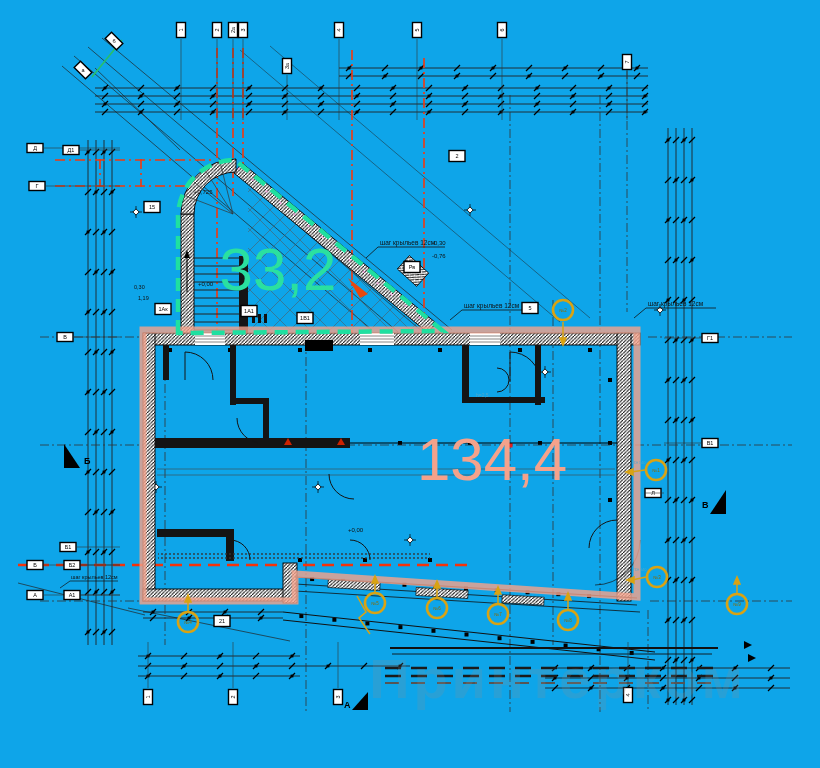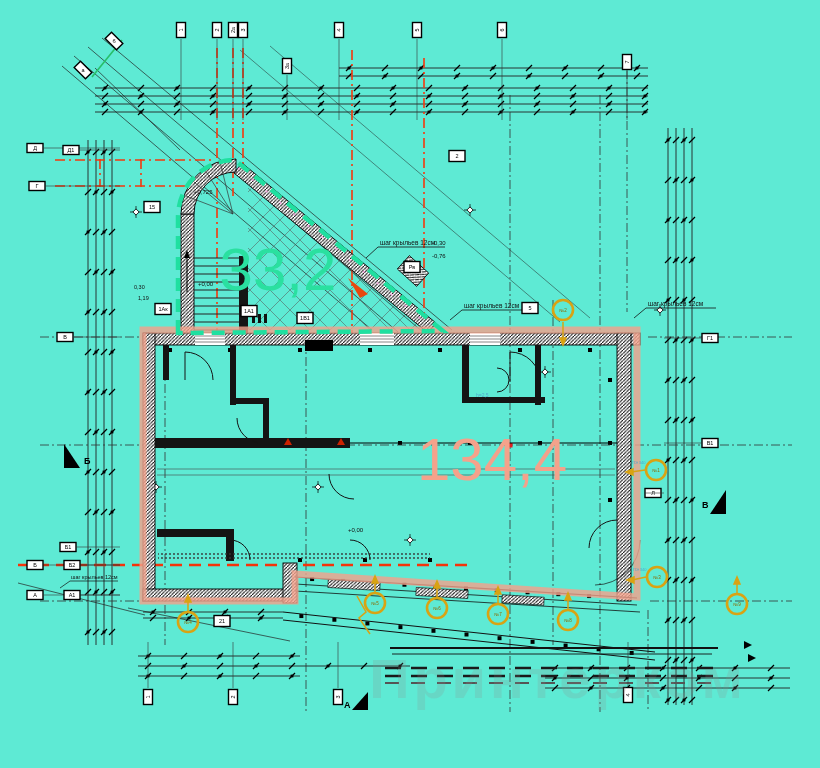--- a/index.html
+++ b/index.html
@@ -1,16 +1,16 @@
 <!DOCTYPE html>
 <html><head>
 <meta charset="utf-8">
 <style>
   html,body{margin:0;padding:0;background:#ffffff;}
-  .canvas{position:relative;width:820px;height:768px;background:#5eead4;overflow:hidden;
+  .canvas{position:relative;width:820px;height:768px;background:#0ea5e9;overflow:hidden;
           font-family:"Liberation Sans", sans-serif;}
   svg{position:absolute;left:0;top:0;}
   text{font-family:"Liberation Sans", sans-serif;}
 </style>
 </head>
 <body>
 
 <div class="canvas">
 <svg id="plan" width="820" height="768" viewBox="0 0 820 768">
   <defs>

